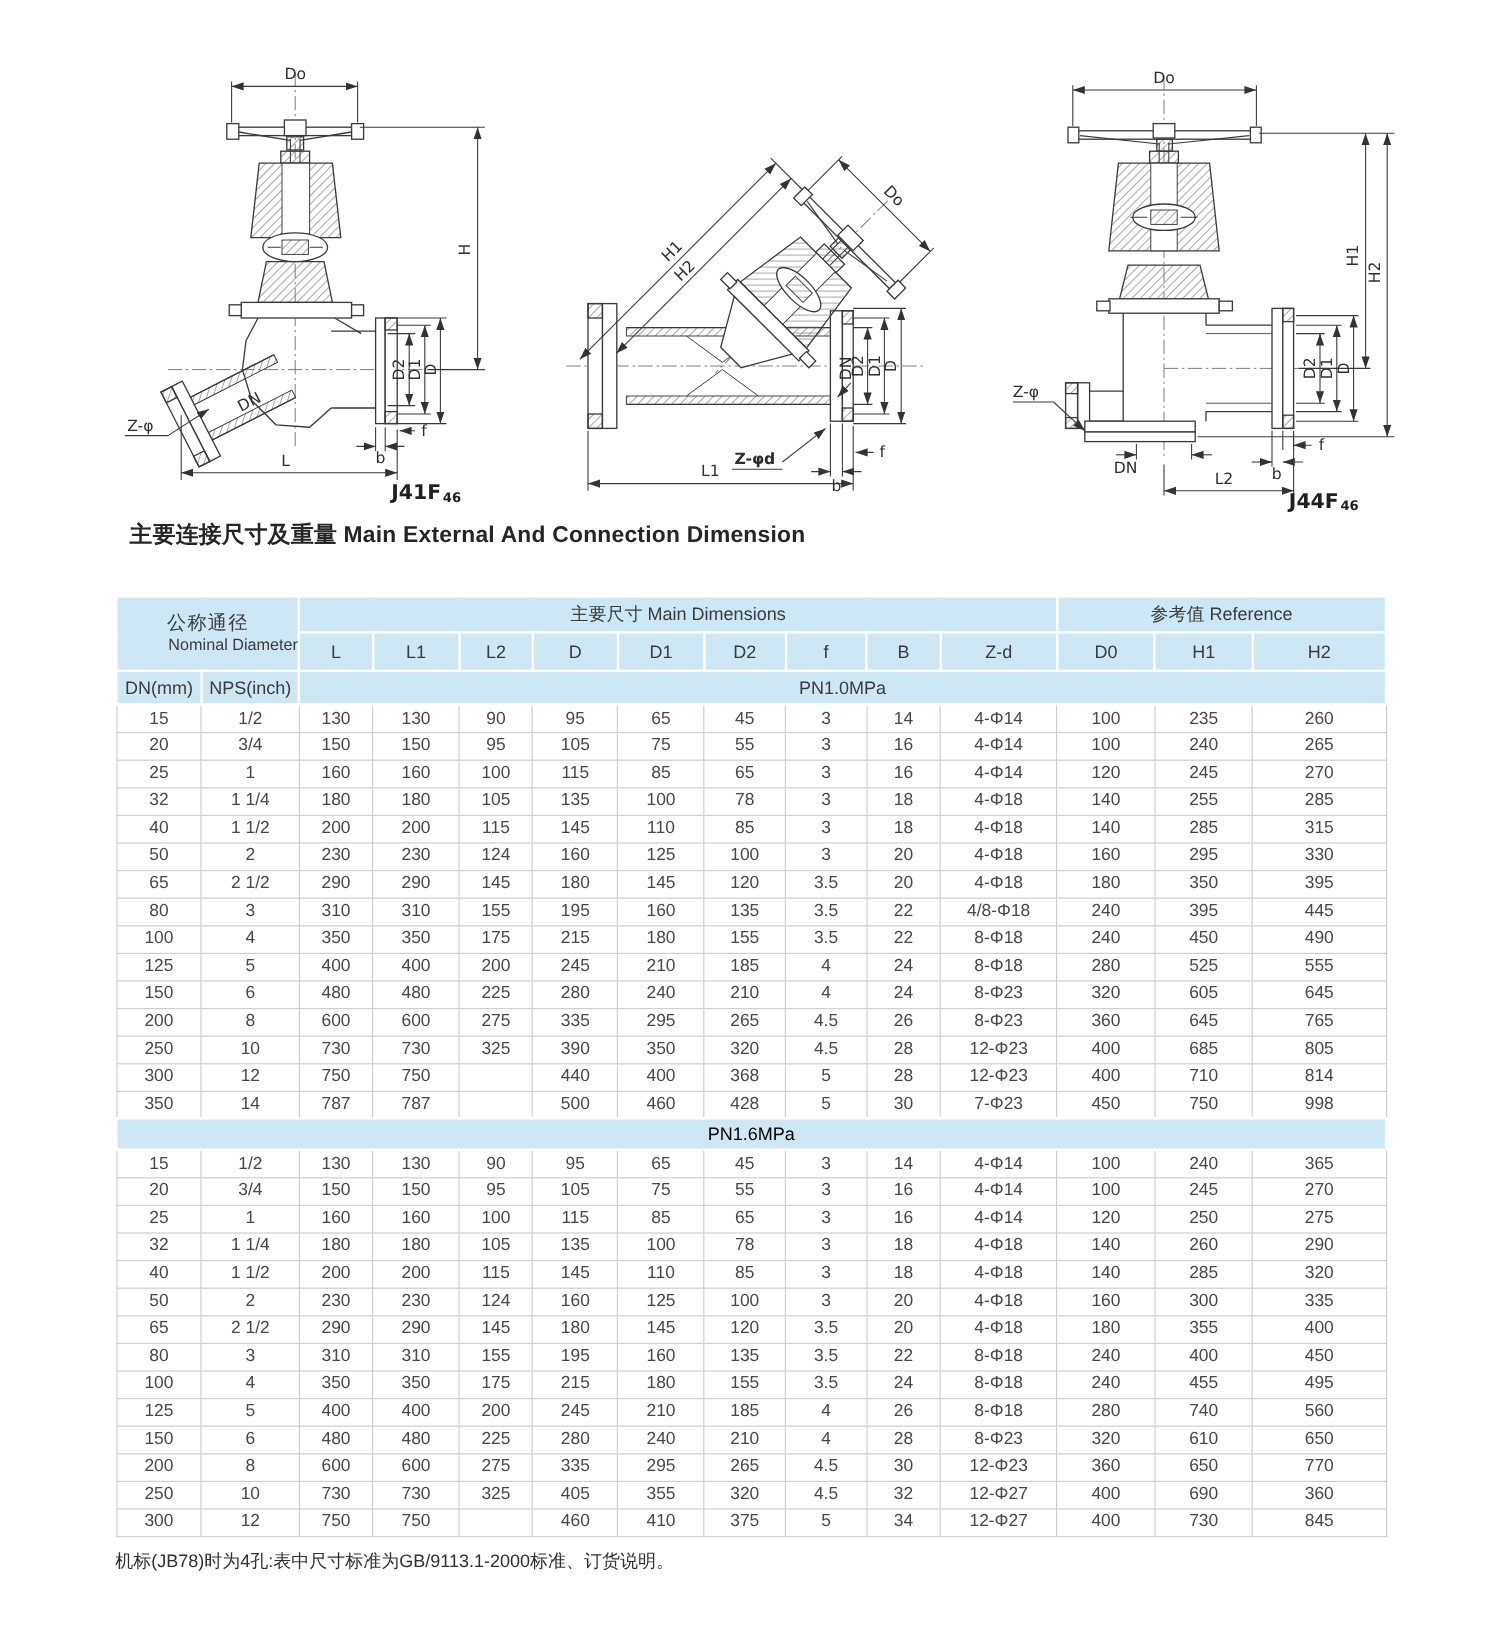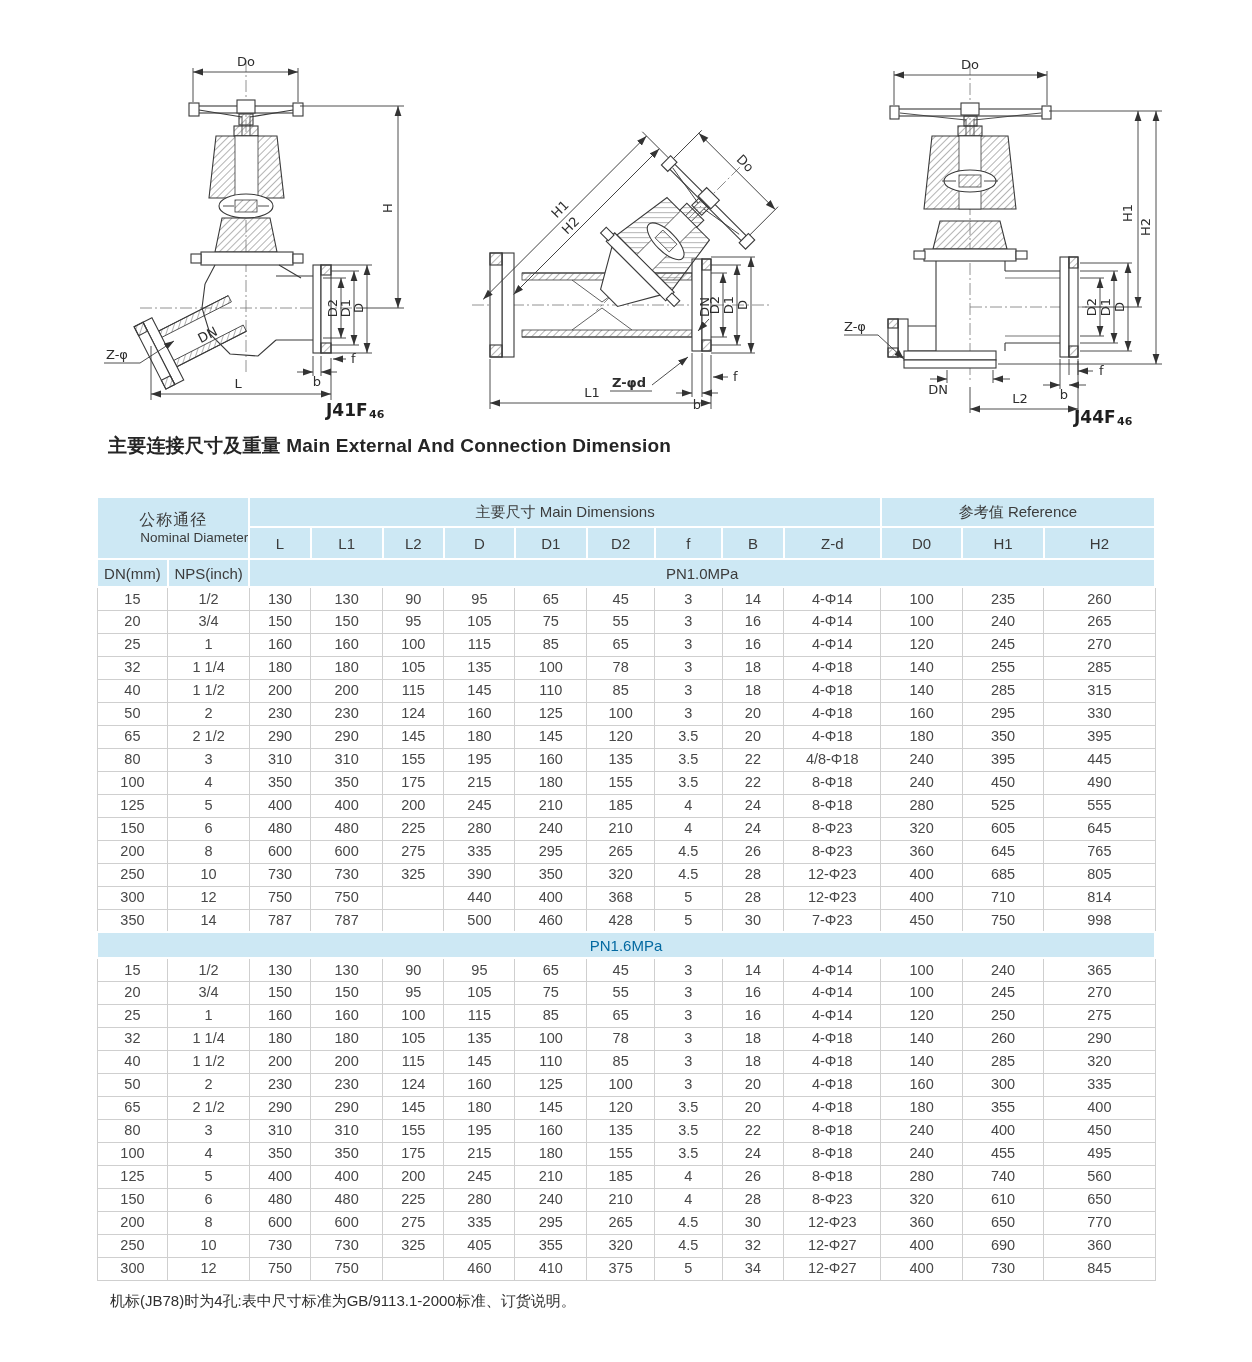--- a/index.html
+++ b/index.html
@@ -17,22 +17,22 @@
   .title{position:absolute;left:108px;top:433px;font-size:19px;font-weight:bold;color:#252525;letter-spacing:.2px;white-space:nowrap;}
   .dim-table{position:absolute;left:96px;top:467px;width:1060px;border-collapse:collapse;table-layout:fixed;font-size:14.5px;margin-top:29px;}
   .dim-table thead th{background:#cde8f4;border:2px solid #ffffff;font-weight:normal;color:#3b3b3b;padding:0;}
   .dim-table .grp-row th{height:30px;font-size:15px;}
   .dim-table .nominal{font-size:15px;line-height:1.25;}
   .dim-table .nominal .cn{font-size:16px;letter-spacing:1px;}
   .dim-table .nominal .en{font-size:13.5px;text-align:right;}
   .dim-table .col-row th{height:32px;font-size:15px;}
   .dim-table .sub-row th{height:28px;font-size:15px;}
   .dim-table tbody td{border:1px solid #cfcfcf;text-align:center;height:23px;padding:0;color:#474747;background:#fff;line-height:1;}
-  .dim-table tbody td.band{background:#cde8f4;border:2px solid #fff;height:26px;font-size:15px;color:#0369a1;}
-  .footnote{position:absolute;left:110px;top:1292px;font-size:15px;color:#2f2f2f;}
+  .dim-table tbody td.band{background:#cde8f4;border:2px solid #fff;height:26px;font-size:15px;color:#000000;}
+  .footnote{position:absolute;left:96px;top:1292px;font-size:15px;color:#2f2f2f;}
 </style>
 </head>
 <body>
 
 <div class="page">
 
   <svg id="d1" class="drawing" width="350" height="398" viewBox="0 0 350 398">
     <defs>
       <pattern id="p1" width="5" height="5" patternUnits="userSpaceOnUse" patternTransform="rotate(45)">
         <line x1="0" y1="0" x2="0" y2="5" stroke="#6a6a6a" stroke-width="1"></line>

